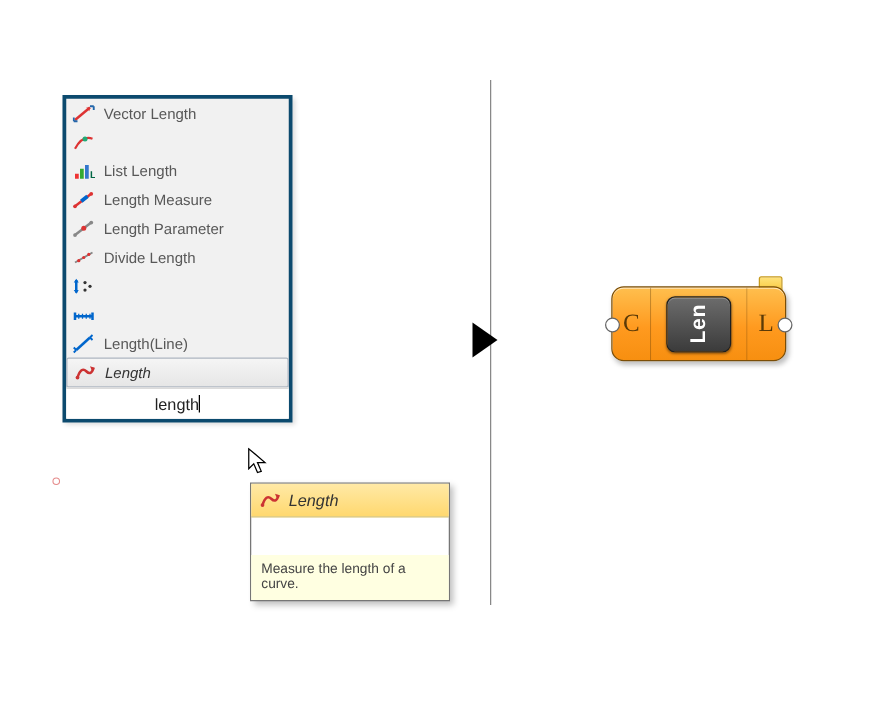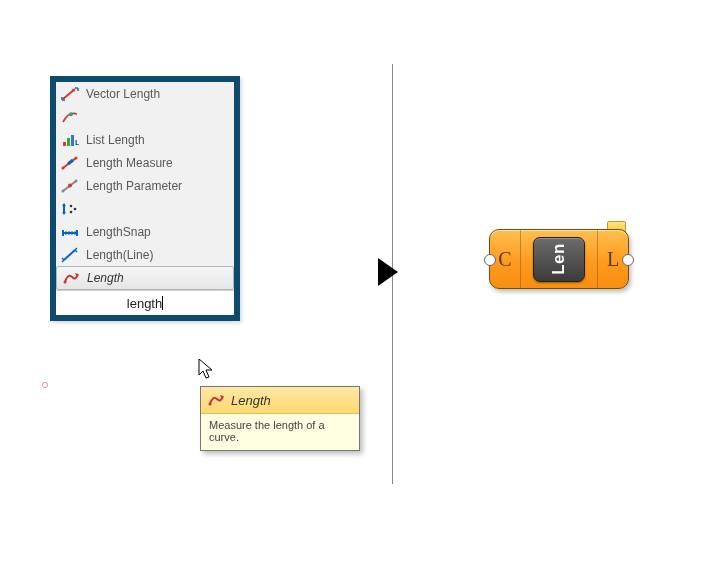--- a/index.html
+++ b/index.html
@@ -37,21 +37,21 @@
     border-left: 20px solid #000;
   }
 
   
   .menu {
     position: absolute;
     left: 50px;
     top: 76px;
     width: 178px;
     background: #f1f1f1;
-    border: 6px solid #0c4a6e;
+    border: 3px solid #0c4a6e;
     box-shadow: 2px 2px 4px rgba(0,0,0,0.15);
   }
   .menu-item {
     display: flex;
     align-items: center;
     height: 23px;
     padding: 0 4px 0 4px;
     cursor: default;
   }
   .menu-item.selected {
@@ -137,20 +137,21 @@
     font-style: italic;
     font-size: 13px;
     color:#333;
     margin-left:6px;
   }
   .tooltip-body {
     background:#ffffe1;
     padding:5px 8px 7px;
     font-size:11px;
     color:#444;
+    margin-top:30px;
   }
 
   
   .component-wrap {
     position:absolute;
     left:489px;
     top:229px;
   }
   .balloon {
     position:absolute;
@@ -286,20 +287,31 @@
         <line x1="2" y1="13" x2="15" y2="3" stroke="#888" stroke-width="2"></line>
         <circle cx="2" cy="13" r="1.5" fill="#888"></circle>
         <circle cx="15" cy="3" r="1.5" fill="#888"></circle>
         <circle cx="9" cy="7.5" r="2" fill="#d33"></circle>
       </svg>
     </span>
     <span class="menu-label">Length Parameter</span>
   </div>
 
 
+  <div class="menu-item">
+    <span class="menu-icon">
+      <svg width="18" height="16" viewBox="0 0 18 16">
+        <line x1="2" y1="12" x2="16" y2="4" stroke="#888" stroke-width="1.5"></line>
+        <circle cx="5" cy="10.5" r="1.3" fill="#d33"></circle>
+        <circle cx="9" cy="8" r="1.3" fill="#d33"></circle>
+        <circle cx="13" cy="5.5" r="1.3" fill="#d33"></circle>
+      </svg>
+    </span>
+    <span class="menu-label">Divide Length</span>
+  </div>
 
   <div class="menu-item">
     <span class="menu-icon">
       <svg width="18" height="16" viewBox="0 0 18 16">
         <line x1="3" y1="3" x2="3" y2="13" stroke="#06c" stroke-width="2"></line>
         <polygon points="3,2 1,5 5,5" fill="#06c"></polygon>
         <polygon points="3,14 1,11 5,11" fill="#06c"></polygon>
         <circle cx="10" cy="5" r="1.3" fill="#333"></circle>
         <circle cx="10" cy="11" r="1.3" fill="#333"></circle>
         <circle cx="14" cy="8" r="1.3" fill="#333"></circle>
@@ -312,21 +324,20 @@
       <svg width="18" height="16" viewBox="0 0 18 16">
         <line x1="2" y1="9" x2="16" y2="9" stroke="#06c" stroke-width="2"></line>
         <line x1="2" y1="6" x2="2" y2="12" stroke="#06c" stroke-width="2"></line>
         <line x1="16" y1="6" x2="16" y2="12" stroke="#06c" stroke-width="2"></line>
         <line x1="5" y1="7" x2="5" y2="11" stroke="#06c"></line>
         <line x1="8" y1="7" x2="8" y2="11" stroke="#06c"></line>
         <line x1="11" y1="7" x2="11" y2="11" stroke="#06c"></line>
         <line x1="14" y1="7" x2="14" y2="11" stroke="#06c"></line>
       </svg>
     </span>
-    <span class="menu-label">LengthSnap</span>
   </div>
 
   <div class="menu-item">
     <span class="menu-icon">
       <svg width="18" height="16" viewBox="0 0 18 16">
         <line x1="3" y1="13" x2="14" y2="3" stroke="#06c" stroke-width="2"></line>
         <path d="M3 13 L1 11 M3 13 L1 15" stroke="#06c" stroke-width="1.5" fill="none"></path>
         <path d="M14 3 L16 1 M14 3 L16 5" stroke="#06c" stroke-width="1.5" fill="none"></path>
       </svg>
     </span>

